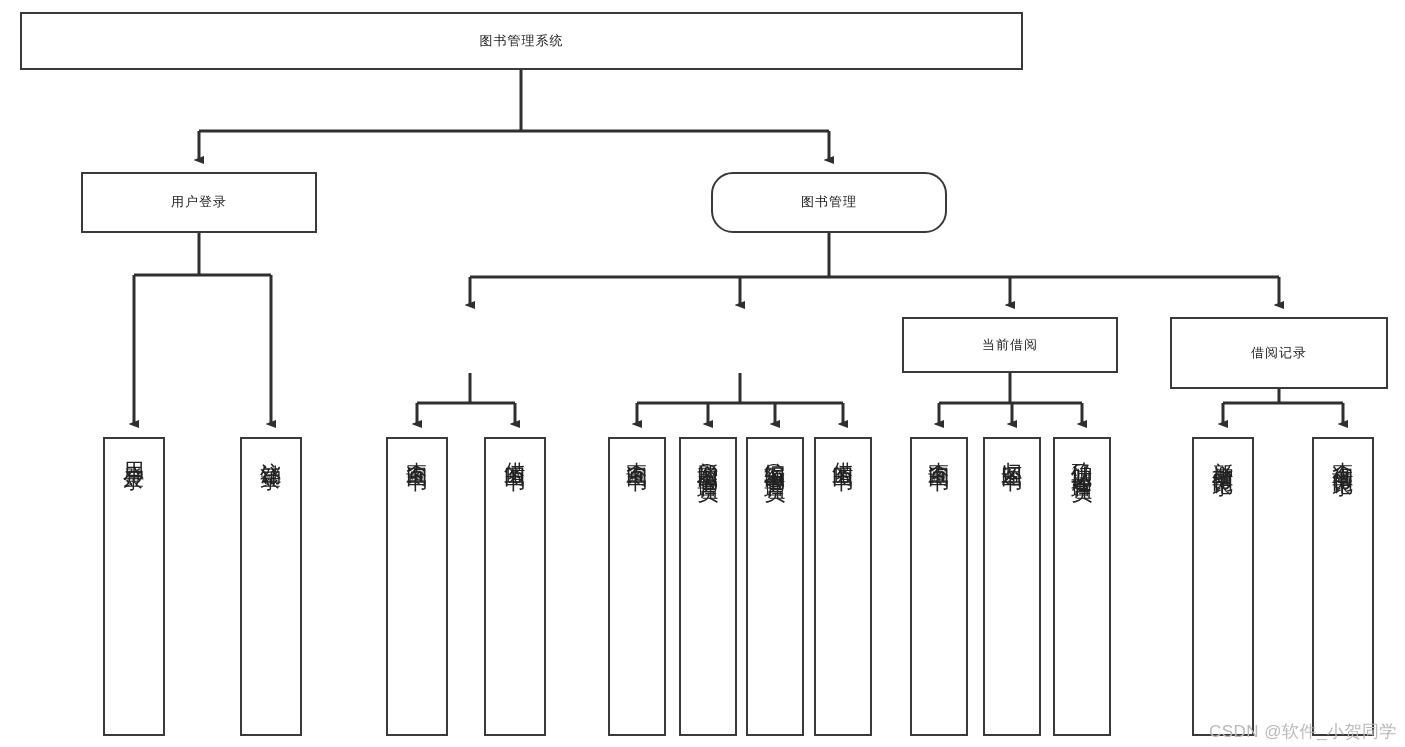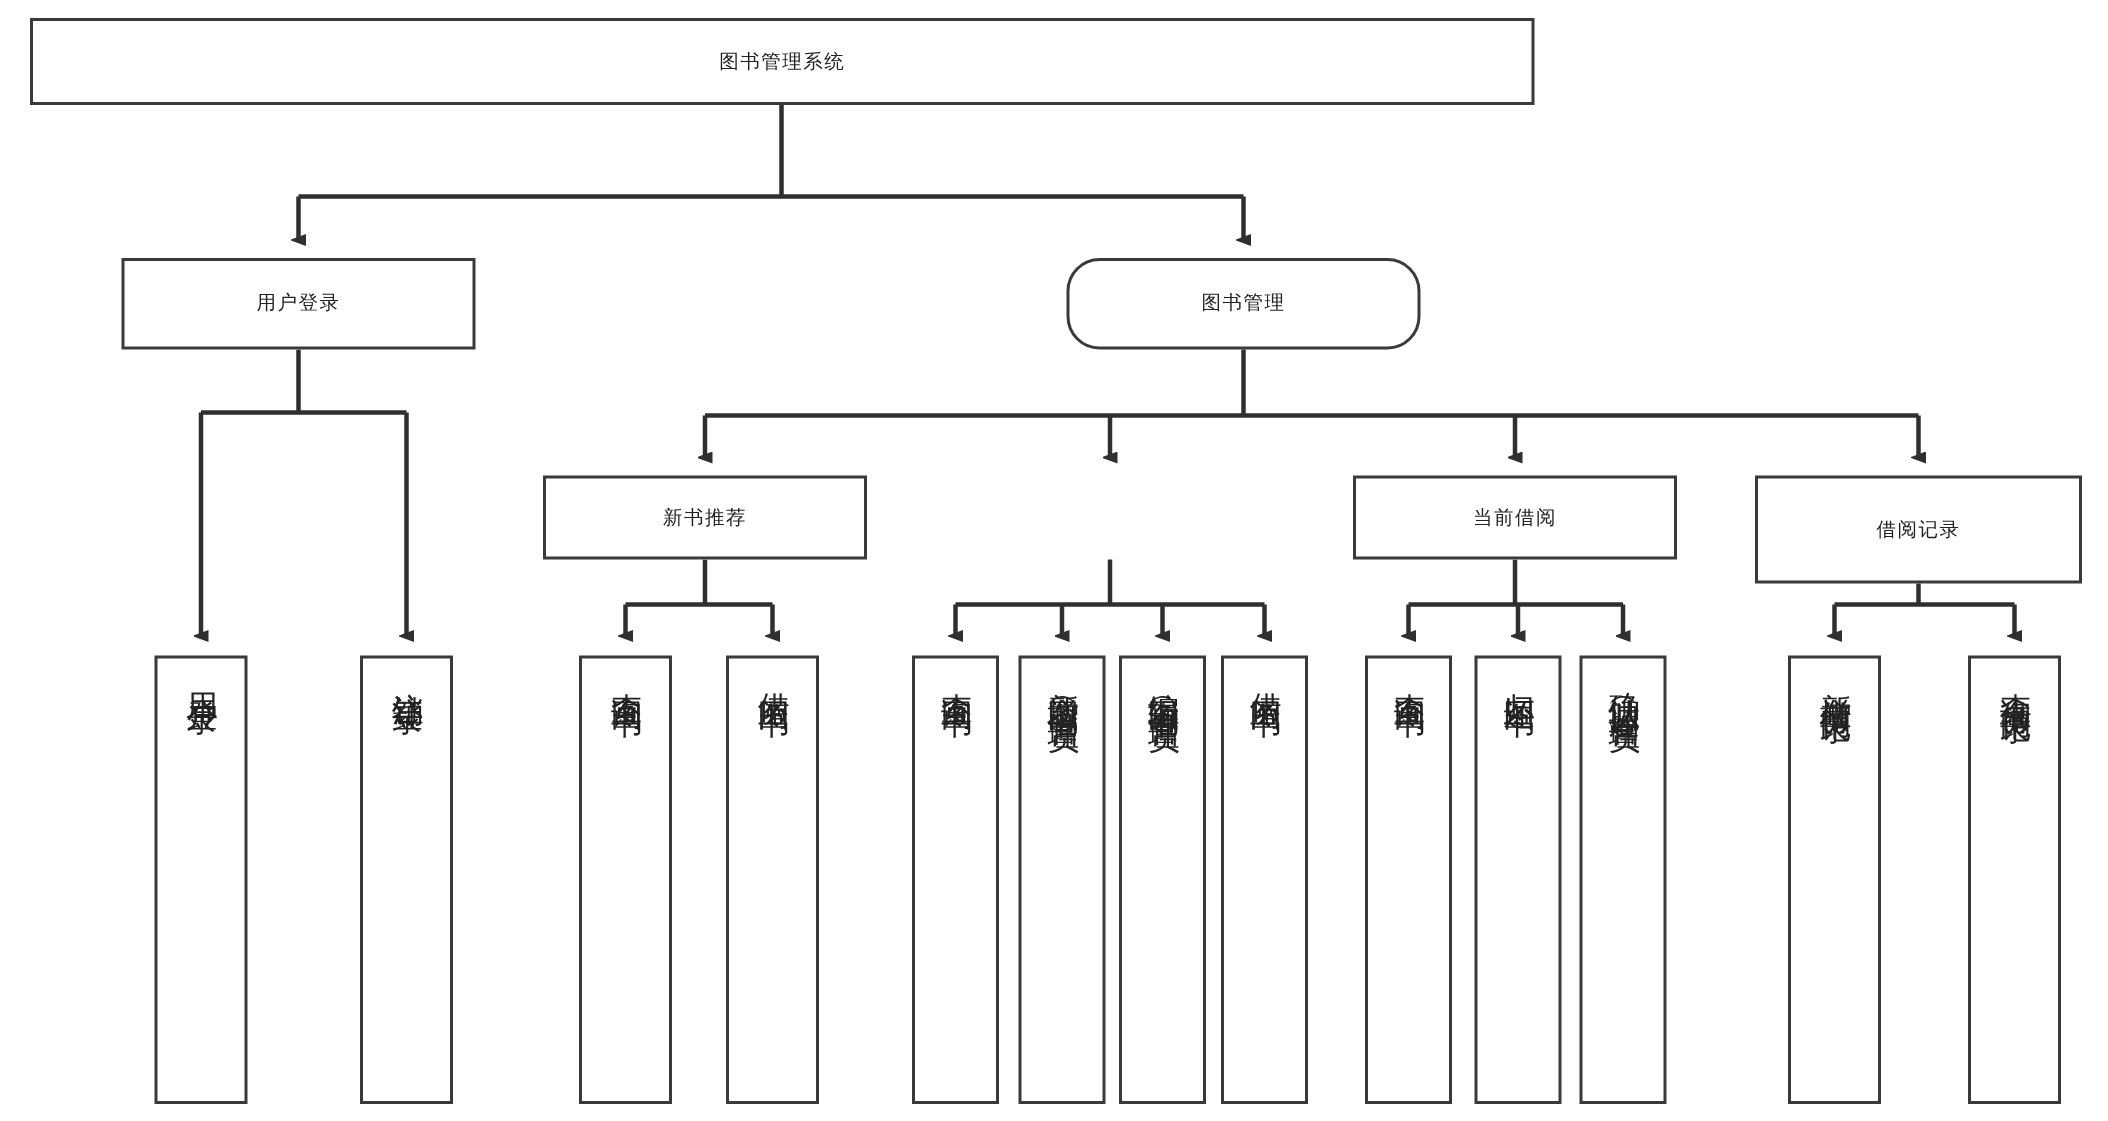--- a/index.html
+++ b/index.html
@@ -126,23 +126,20 @@
     <span class="label" style="color: rgb(34, 34, 34);">图书管理系统</span>
   </div>
 
   <div class="node" style="left: 81px; top: 172px; width: 236px; height: 61px; border-color: rgb(58, 58, 58); background: rgb(255, 255, 255);">
     <span class="label" style="color: rgb(34, 34, 34);">用户登录</span>
   </div>
   <div class="node" style="left: 711px; top: 172px; width: 236px; height: 61px; border-color: rgb(58, 58, 58); background: rgb(255, 255, 255); border-radius: 22px;">
     <span class="label" style="color: rgb(34, 34, 34);">图书管理</span>
   </div>
 
-  <div class="node" style="left: 362px; top: 317px; width: 216px; height: 56px; border-color: rgb(58, 58, 58); background: rgb(255, 255, 255);">
-    <span class="label" style="color: rgb(34, 34, 34);">新书推荐</span>
-  </div>
   <div class="node" style="left: 902px; top: 317px; width: 216px; height: 56px; border-color: rgb(58, 58, 58); background: rgb(255, 255, 255);">
     <span class="label" style="color: rgb(34, 34, 34);">当前借阅</span>
   </div>
   <div class="node" style="left: 1170px; top: 317px; width: 218px; height: 72px; border-color: rgb(58, 58, 58); background: rgb(255, 255, 255);">
     <span class="label" style="color: rgb(34, 34, 34);">借阅记录</span>
   </div>
 
   <div class="node leaf" style="left: 103px; top: 437px; width: 62px; height: 299px; border-color: rgb(58, 58, 58); background: rgb(255, 255, 255);">
     <span class="label" style="color: rgb(34, 34, 34);">用户登录</span>
   </div>
@@ -176,13 +173,14 @@
   <div class="node leaf" style="left: 1053px; top: 437px; width: 58px; height: 299px; border-color: rgb(58, 58, 58); background: rgb(255, 255, 255);">
     <span class="label" style="color: rgb(34, 34, 34);">确认归还（管理员）</span>
   </div>
   <div class="node leaf" style="left: 1192px; top: 437px; width: 62px; height: 299px; border-color: rgb(58, 58, 58); background: rgb(255, 255, 255);">
     <span class="label" style="color: rgb(34, 34, 34);">新增借阅记录</span>
   </div>
   <div class="node leaf" style="left: 1312px; top: 437px; width: 62px; height: 299px; border-color: rgb(58, 58, 58); background: rgb(255, 255, 255);">
     <span class="label" style="color: rgb(34, 34, 34);">查询借阅记录</span>
   </div>
 
+  <div class="watermark" style="color: rgb(185, 185, 185);">CSDN @软件_小贺同学</div>
 </div>
 
 </body></html>

